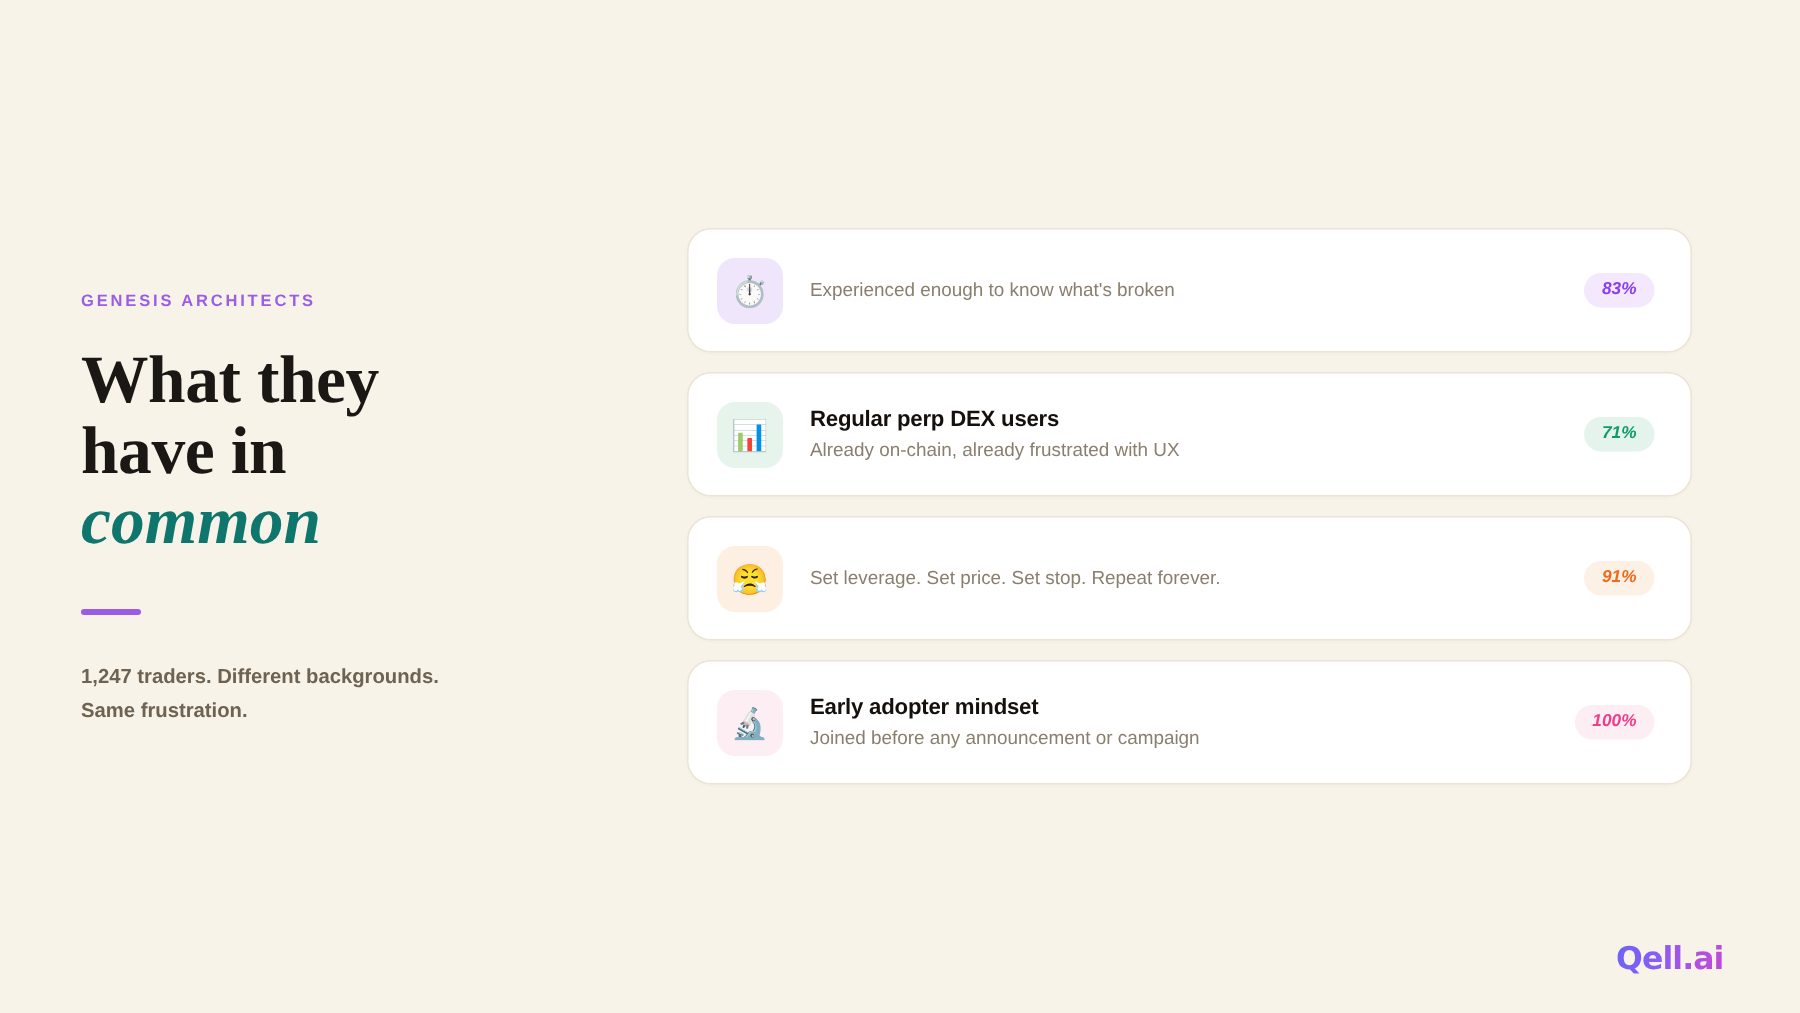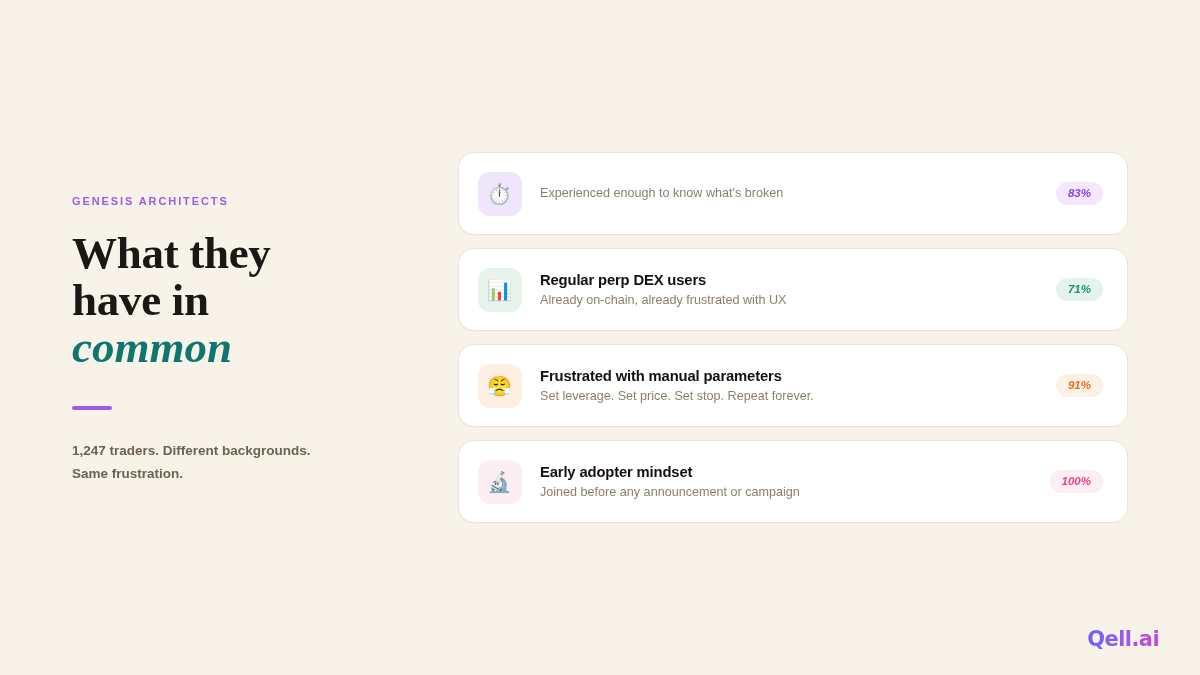--- a/index.html
+++ b/index.html
@@ -13,21 +13,21 @@
   body {
     background: #f7f3e8;
     font-family: "Liberation Sans", sans-serif;
     position: relative;
     -webkit-font-smoothing: antialiased;
   }
 
   
   .left-col {
     position: absolute;
-    left: 72px;
+    left: 54px;
     top: 196px;
     width: 330px;
   }
 
   .eyebrow {
     font-family: "Liberation Sans", sans-serif;
     font-size: 11px;
     font-weight: bold;
     letter-spacing: 1.9px;
     color: #9b5de5;
@@ -127,21 +127,21 @@
     border-radius: 999px;
     padding: 6px 12px;
     line-height: 1;
     white-space: nowrap;
     font-style: italic;
   }
 
   
   .logo {
     position: absolute;
-    right: 41px;
+    right: 51px;
     bottom: 24px;
     font-size: 21px;
     font-weight: bold;
     letter-spacing: -0.6px;
     background: linear-gradient(100deg, #6c63f5 0%, #8b5cf6 42%, #b24fe0 72%, #c04ad8 100%);
     -webkit-background-clip: text;
     background-clip: text;
     color: transparent;
     -webkit-text-fill-color: transparent;
     font-family: "DejaVu Sans", sans-serif;
@@ -183,21 +183,20 @@
     <div class="card-text">
       <div class="card-title">Regular perp DEX users</div>
       <div class="card-sub">Already on-chain, already frustrated with UX</div>
     </div>
     <div class="badge" style="background: rgb(228, 244, 236); color: rgb(16, 155, 106);">71%</div>
   </div>
 
   <div class="card">
     <div class="card-icon" style="background: rgb(253, 240, 226);">😤</div>
     <div class="card-text">
-      <div class="card-title">Frustrated with manual parameters</div>
       <div class="card-sub">Set leverage. Set price. Set stop. Repeat forever.</div>
     </div>
     <div class="badge" style="background: rgb(253, 241, 229); color: rgb(240, 106, 30);">91%</div>
   </div>
 
   <div class="card">
     <div class="card-icon" style="background: rgb(252, 238, 243);">🔬</div>
     <div class="card-text">
       <div class="card-title">Early adopter mindset</div>
       <div class="card-sub">Joined before any announcement or campaign</div>

